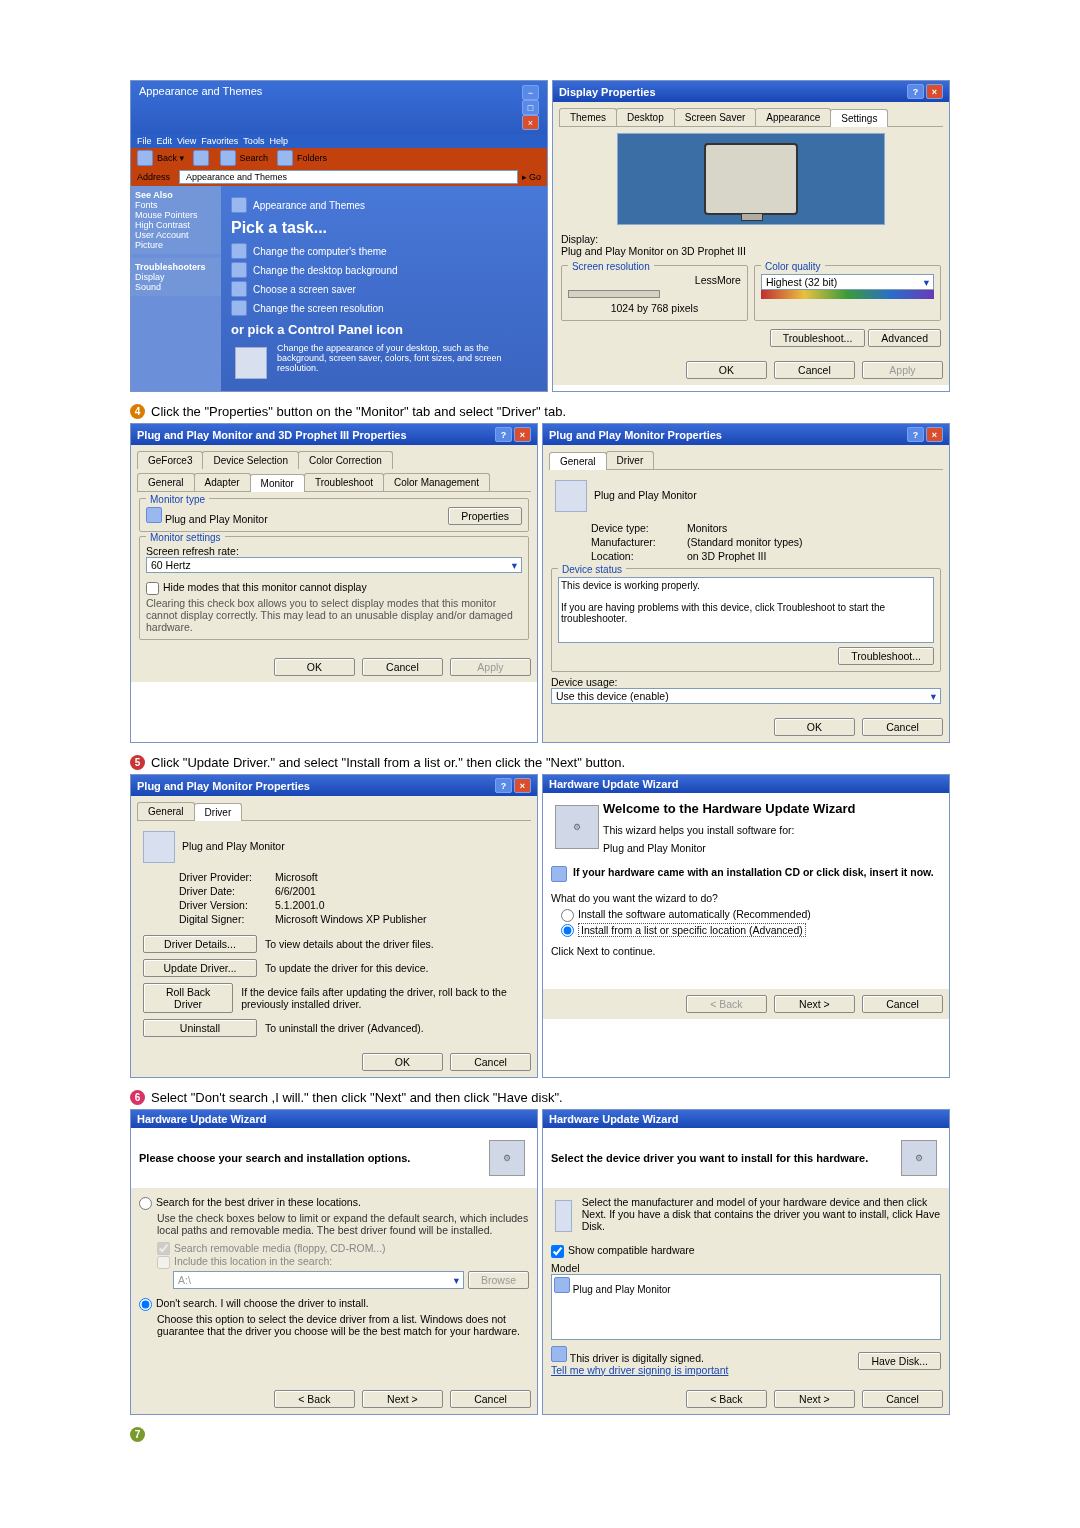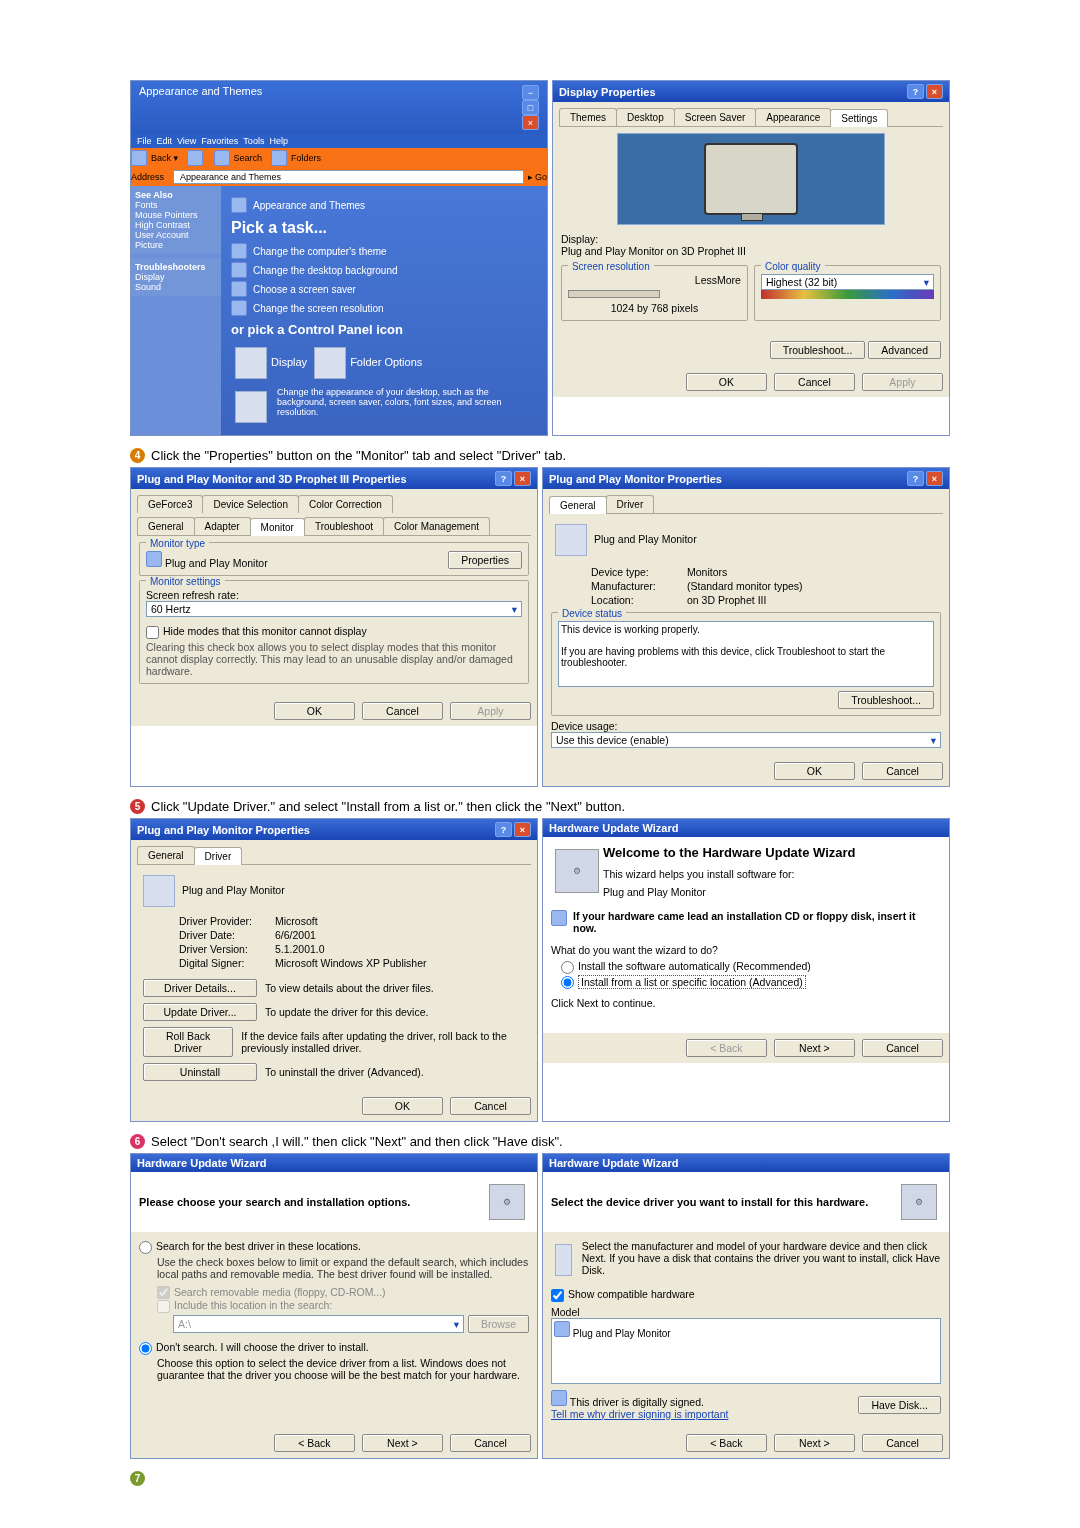--- a/index.html
+++ b/index.html
@@ -29,21 +29,21 @@
 .preview{background:#3a6ea5;height:90px;margin:4px auto 8px auto;width:70%;border:1px solid #8aa8d8;display:flex;align-items:center;justify-content:center}
 .monitor{width:90px;height:68px;background:#d8d6c8;border:2px solid #333;border-radius:4px;position:relative}
 .monitor::after{content:"";position:absolute;bottom:-8px;left:35px;width:20px;height:6px;background:#b0ada0;border:1px solid #333}
 .slider{height:6px;width:90px;background:#d8d0c0;border:1px solid #888;margin:4px 0}
 .select{border:1px solid #7f9db9;background:#fff;padding:1px 4px;display:flex;justify-content:space-between;align-items:center}
 .chev{color:#1846b5}
 .xp-green-panel{background:#6b8fd8;padding:0}
 .xp-side{background:#7296d8;color:#fff;font-size:9px;padding:4px}
 .xp-task-head{background:linear-gradient(#3a6fd8,#2a5bc2);color:#fff;padding:4px 8px;font-size:11px;display:flex;justify-content:space-between}
 .xp-menu{background:#2b5fc8;color:#fff;font-size:9px;padding:2px 6px}
-.xp-addr{background:#f97316;font-size:9px;padding:2px 0;display:flex;gap:4px;align-items:center}
+.xp-addr{background:#c2410c;font-size:9px;padding:2px 6px;display:flex;gap:4px;align-items:center}
 .wiz-ico{width:42px;height:42px;background:#d0d8e8;border:1px solid #999;margin:4px;float:left;display:flex;align-items:center;justify-content:center;font-size:9px;color:#666}
 .mrow{display:flex;gap:8px;margin:2px 4px}
 .mrow .k{width:88px}
 .link{color:#1846b5;text-decoration:underline}
 .rainbow{height:9px;background:linear-gradient(90deg,#c03030,#e8c040,#3a9a3a,#2a6fc8,#6a3ab8)}
 .xp-tasks{background:linear-gradient(#4878d8,#3a64c0);padding:8px 10px;color:#fff}
 .xp-tasks .hdr{font-size:16px;font-weight:bold;margin:6px 0}
 .xp-tasks .item{font-size:10px;margin:3px 0;display:flex;gap:6px;align-items:center}
 .miniico{width:14px;height:14px;background:#9ab8f0;border:1px solid #6a8cd8;border-radius:2px;display:inline-block}
 .icon32{width:30px;height:30px;background:#d8e0f0;border:1px solid #a0b0d0;margin:4px;display:inline-block;vertical-align:middle}
@@ -85,24 +85,20 @@
             </div>
         <div class="item">
               <span class="miniico"></span>
               <span>Choose a screen saver</span>
             </div>
         <div class="item">
               <span class="miniico"></span>
               <span>Change the screen resolution</span>
             </div>
         <div class="hdr" style="font-size:13px">or pick a Control Panel icon</div>
-        <div>
-          <span class="icon32"></span><span>Display</span>
-          <span class="icon32"></span><span>Folder Options</span>
-        </div>
         <div style="display:flex;gap:6px;align-items:flex-start;margin-top:4px">
           <span class="icon32"></span>
           <span style="font-size:9px;flex:1">Change the appearance of your desktop, such as the background, screen saver, colors, font sizes, and screen resolution.</span>
         </div>
       </div>
     </div>
   </div>
 
   <div class="pane">
     <div class="titlebar">
@@ -135,21 +131,21 @@
           <div style="text-align:center">1024 by 768 pixels</div>
         </div>
         <div class="fieldset" style="flex:1"><span class="legend">Color quality</span>
           <div class="select">
                 <span>Highest (32 bit)</span>
                 <span class="chev">▾</span>
               </div>
           <div class="rainbow"></div>
         </div>
       </div>
-      <div style="text-align:right;margin-top:16px">
+      <div style="text-align:right;margin-top:4px">
         <span class="btn">Troubleshoot...</span>
         <span class="btn">Advanced</span>
       </div>
     </div>
     <div class="btn-row">
       <span class="btn">OK</span>
       <span class="btn">Cancel</span>
       <span class="btn disabled">Apply</span>
     </div>
   </div>
@@ -312,21 +308,21 @@
     <div class="titlebar">
           <span>Hardware Update Wizard</span>
         </div>
     <div class="dlgbody" style="background:#fff">
       <div class="wiz-ico">⚙</div>
       <div style="font-weight:bold;font-size:13px;margin-bottom:8px">Welcome to the Hardware Update Wizard</div>
       <div>This wizard helps you install software for:</div>
       <div style="margin:6px 0 12px 14px">Plug and Play Monitor</div>
       <div style="display:flex;gap:6px;align-items:flex-start">
             <span class="miniico"></span>
-            <b>If your hardware came lead an installation CD or floppy disk, insert it now.</b>
+            <b>If your hardware came with an installation CD or click disk, insert it now.</b>
           </div>
       <div style="margin-top:10px">What do you want the wizard to do?</div>
       <div style="margin:4px 0 2px 10px"><input type="radio" class="radio" style=""><span>Install the software automatically (Recommended)</span></div>
       <div style="margin:2px 0 8px 10px"><input type="radio" class="radio" checked="" style=""><span style="border:1px dotted #555;padding:0 2px">Install from a list or specific location (Advanced)</span></div>
       <div>Click Next to continue.</div>
     </div>
     <div class="btn-row">
       <span class="btn disabled">&lt; Back</span>
       <span class="btn">Next &gt;</span>
       <span class="btn">Cancel</span>

